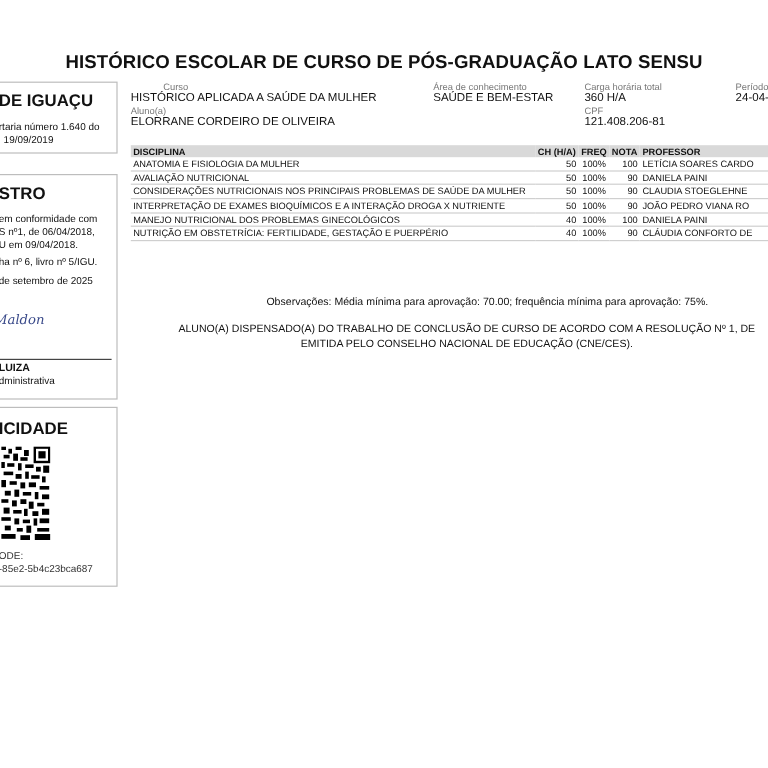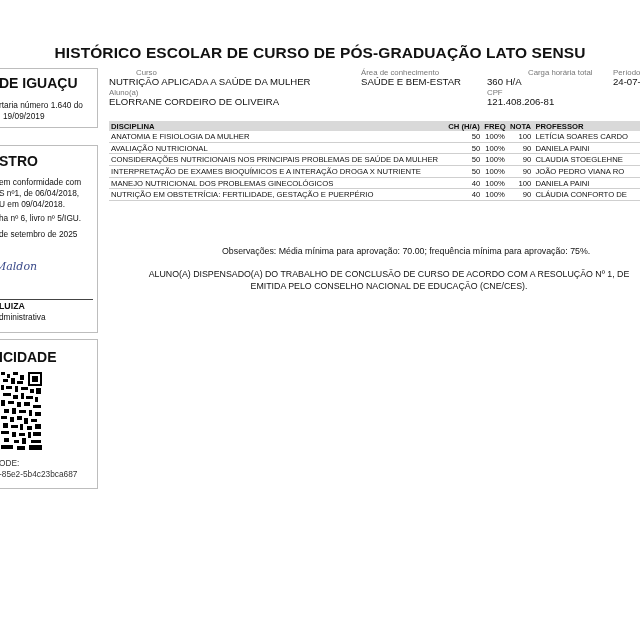--- a/index.html
+++ b/index.html
@@ -105,31 +105,31 @@
     <rect x="0" y="73" width="12" height="4" fill="#000"></rect>
     <rect x="16" y="74" width="8" height="4" fill="#000"></rect>
     <rect x="28" y="73" width="13" height="5" fill="#000"></rect>
   </svg>
   <div class="pt" style="left:10px;top:118px;color:#333;">ODE:</div>
   <div class="pt" style="left:10px;top:129px;color:#333;">-85e2-5b4c23bca687</div>
 </div>
 
 <div>
   <div class="label" style="left:109px;top:68px;margin-left:27px;">Curso</div>
-  <div class="val" style="left:109px;top:76px;">NUTRIÇÃO APLICADA A SAÚDE DA MULHER</div>
+  <div class="val" style="left:109px;top:76px;">HISTÓRICO APLICADA A SAÚDE DA MULHER</div>
   <div class="label" style="left:109px;top:88px;">Aluno(a)</div>
   <div class="val" style="left:109px;top:96px;">ELORRANE CORDEIRO DE OLIVEIRA</div>
   <div class="label" style="left:361px;top:68px;">Área de conhecimento</div>
   <div class="val" style="left:361px;top:76px;">SAÚDE E BEM-ESTAR</div>
-  <div class="label" style="left:487px;top:68px;margin-left:41px;">Carga horária total</div>
+  <div class="label" style="left:487px;top:68px;">Carga horária total</div>
   <div class="val" style="left:487px;top:76px;">360 H/A</div>
   <div class="label" style="left:487px;top:88px;">CPF</div>
   <div class="val" style="left:487px;top:96px;">121.408.206-81</div>
   <div class="label" style="left:613px;top:68px;">Período</div>
-  <div class="val" style="left:613px;top:76px;">24-07-</div>
+  <div class="val" style="left:613px;top:76px;">24-04-</div>
 </div>
 
 <table class="disc">
   <thead>
     <tr>
       <th style="width:344px;">DISCIPLINA</th>
       <th style="width:33px;">CH (H/A)</th>
       <th style="width:22px;">FREQ</th>
       <th style="width:22px;">NOTA</th>
       <th style="width:120px;">PROFESSOR</th>

